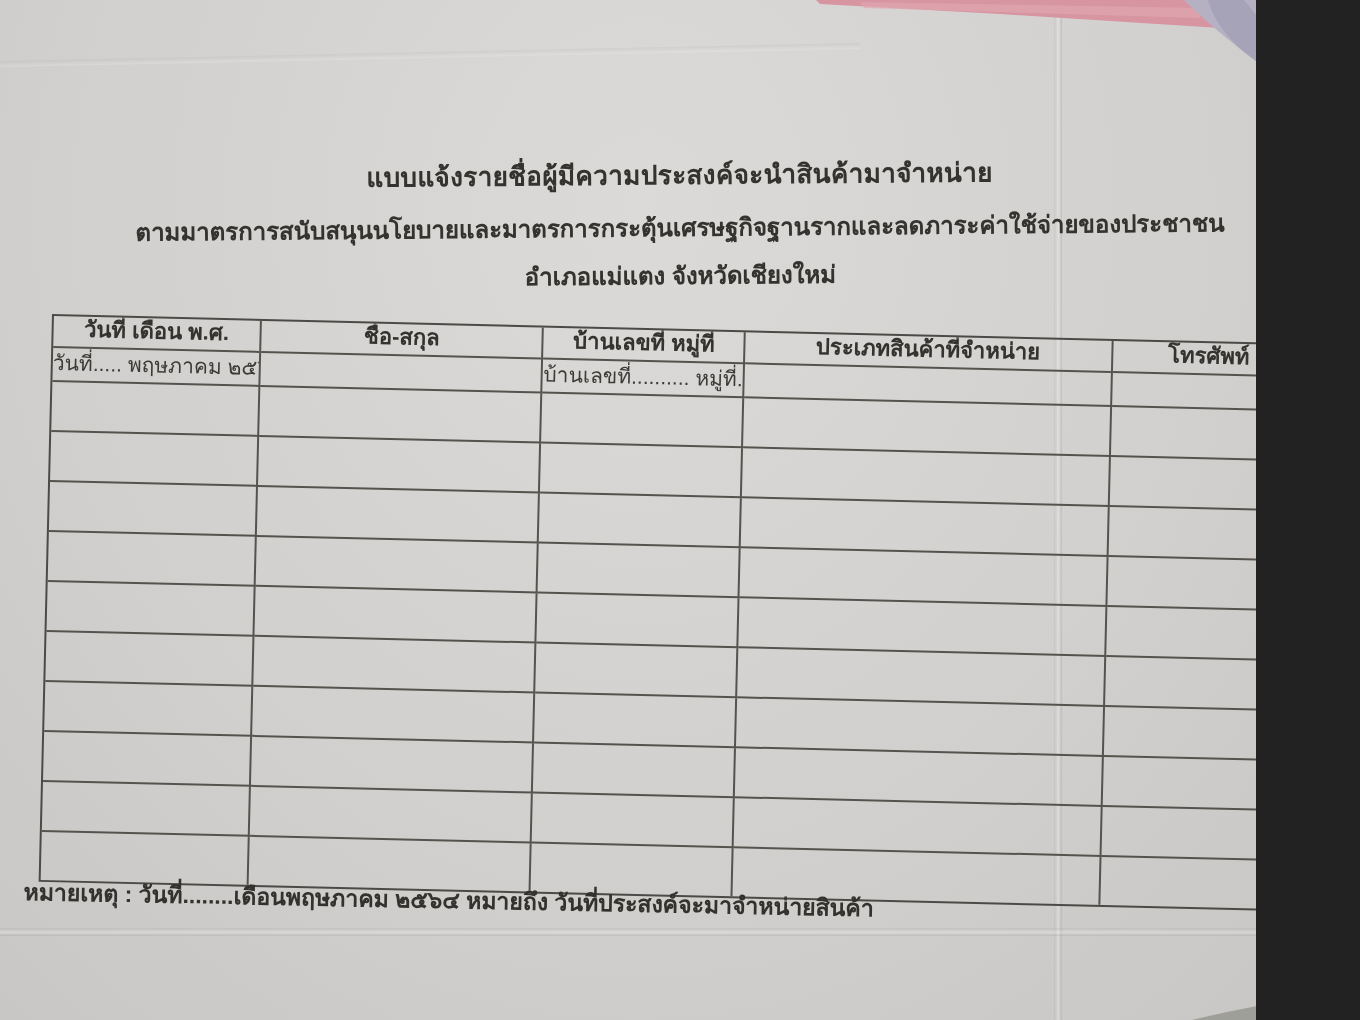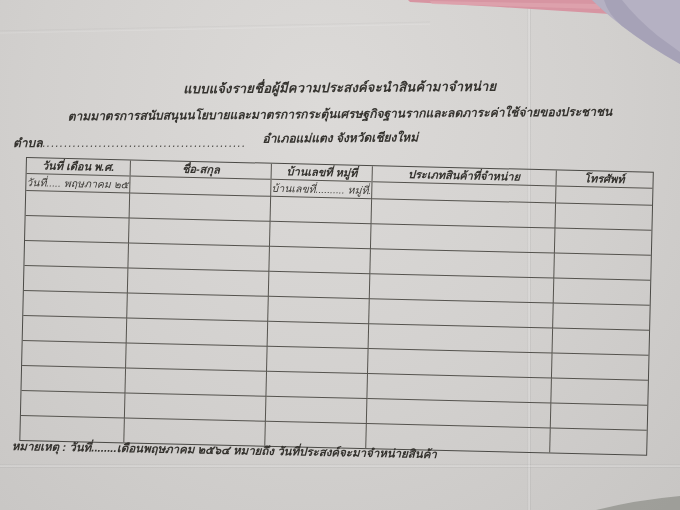--- a/index.html
+++ b/index.html
@@ -1,20 +1,19 @@
 <!DOCTYPE html>
 <html><head>
 <meta charset="utf-8">
 <style>
   html,body{margin:0;padding:0;background:#222;}
   .scene{
-    position:relative;width:680px;height:510px;overflow:hidden;
+    position:relative;width:628px;height:510px;overflow:hidden;
     font-family:"Liberation Sans","DejaVu Sans",sans-serif;
     background:#22c55e;
-    font-style:italic;
   }
   
   .paper{
     position:absolute;left:-45px;top:-16px;width:820px;height:620px;
     transform:rotate(1.6deg);transform-origin:60px 20px;
     background:
       linear-gradient(to bottom, rgba(0,0,0,0) 88%, rgba(0,0,0,.07) 100%),
       radial-gradient(ellipse at 45% 18%, #dcdad8 0%, #d2d0ce 45%, #c6c4c2 85%, #bcbab8 100%);
     box-shadow:0 0 18px rgba(0,0,0,.25);
   }
@@ -74,23 +73,20 @@
   <div class="crease-h2"></div>
 
   <div class="content">
 
     <div class="titles">
       <div class="t1">แบบแจ้งรายชื่อผู้มีความประสงค์จะนำสินค้ามาจำหน่าย</div>
       <div class="t2">ตามมาตรการสนับสนุนนโยบายและมาตรการกระตุ้นเศรษฐกิจฐานรากและลดภาระค่าใช้จ่ายของประชาชน</div>
       <div class="t3">อำเภอแม่แตง  จังหวัดเชียงใหม่</div>
     </div>
 
-    <div class="tambon">
-      <span>ตำบล</span><span class="dots">...............................................</span>
-    </div>
 
     <div class="form-table">
         <div class="trow thead">
           <div class="tcell">
             <div class="hmain">วันที่ เดือน พ.ศ.</div>
             <div class="hsub">วันที่..... พฤษภาคม ๒๕๖๔</div>
           </div>
           <div class="tcell">
             <div class="hmain">ชื่อ-สกุล</div>
             <div class="hsub"></div>

